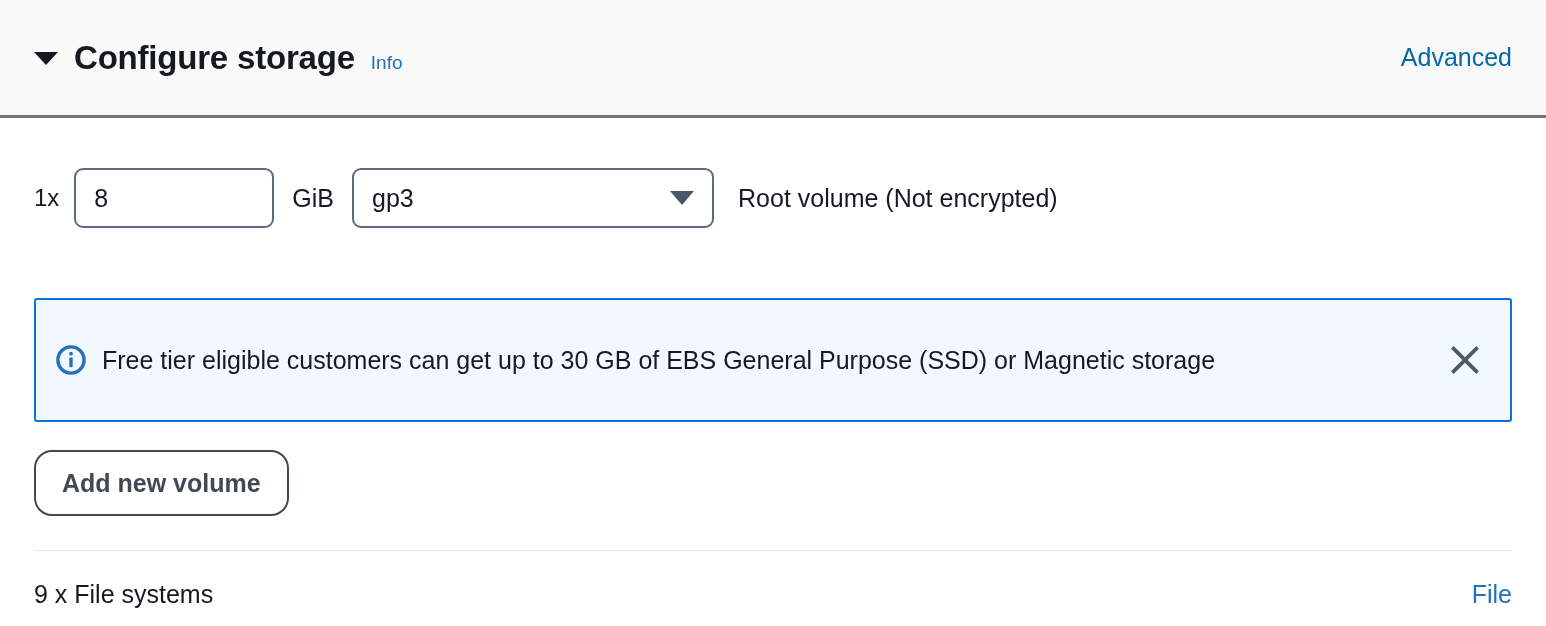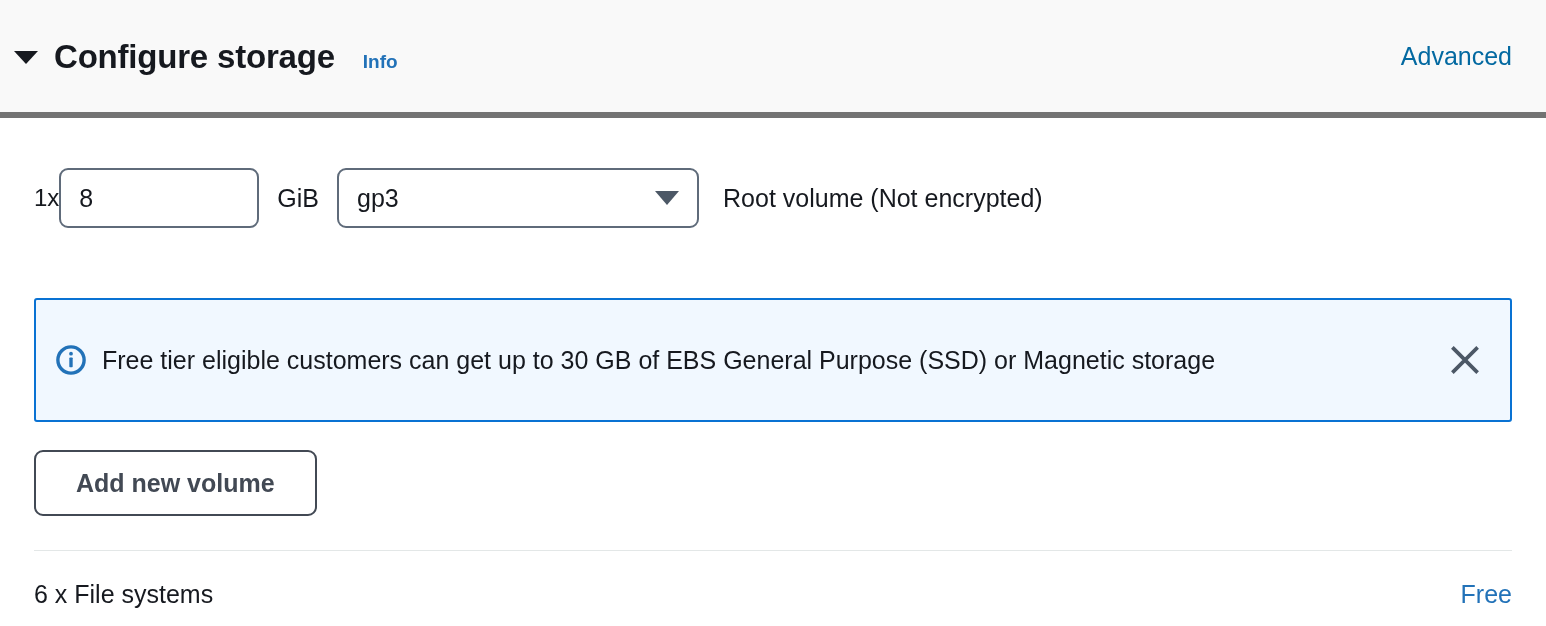--- a/index.html
+++ b/index.html
@@ -22,24 +22,24 @@
     height: 626px;
     position: relative;
     background: #ffffff;
     box-sizing: border-box;
   }
 
   
   .panel-header {
     height: 118px;
     background: #f9f9f9;
-    border-bottom: 6px solid #737373;
-    display: flex;
-    align-items: center;
-    padding: 0 34px 0 14px;
+    border-bottom: 3px solid #737373;
+    display: flex;
+    align-items: center;
+    padding: 0 34px 0 34px;
     box-sizing: border-box;
   }
   .header-left {
     display: flex;
     align-items: baseline;
     flex: 1 1 auto;
     min-width: 0;
   }
   .caret {
     width: 0;
@@ -56,23 +56,23 @@
   .panel-title {
     font-size: 33px;
     font-weight: bold;
     color: #16191f;
     letter-spacing: -0.2px;
     line-height: 1;
     white-space: nowrap;
   }
   .info-link {
     font-size: 19px;
-    font-weight: bold;
+    font-weight: normal;
     color: #2272b8;
-    margin-left: 28px;
+    margin-left: 16px;
     cursor: pointer;
     white-space: nowrap;
     text-align: right;
   }
   .advanced-link {
     font-size: 25px;
     color: #0369a1;
     cursor: pointer;
     white-space: nowrap;
     flex: none;
@@ -88,20 +88,21 @@
   .volume-row {
     display: flex;
     align-items: center;
     height: 90px;
     padding-top: 35px;
     box-sizing: content-box;
   }
   .qty-label {
     font-size: 24px;
     color: #16191f;
+    margin-right: 15px;
     white-space: nowrap;
     text-align: right;
   }
   .size-input {
     width: 200px;
     height: 60px;
     border: 2px solid #5f6b7a;
     border-radius: 9px;
     background: #ffffff;
     font-family: "Liberation Sans", sans-serif;
@@ -188,23 +189,23 @@
     align-items: center;
     justify-content: center;
     cursor: pointer;
     margin-left: 18px;
   }
 
   
   .add-volume-btn {
     margin-top: 28px;
     height: 66px;
-    padding: 0 40px;
+    padding: 0 26px;
     border: 2px solid #424954;
-    border-radius: 9px;
+    border-radius: 18px;
     background: #ffffff;
     font-family: "Liberation Sans", sans-serif;
     font-size: 25px;
     font-weight: bold;
     color: #424954;
     cursor: pointer;
     display: inline-flex;
     align-items: center;
     justify-content: center;
     white-space: nowrap;
@@ -277,18 +278,18 @@
         </svg>
       </div>
     </div>
 
     
     <button class="add-volume-btn">Add new volume</button>
 
     
     <div class="divider"></div>
     <div class="footer-row">
-      <span class="fs-label">6 x File systems</span>
-      <span class="edit-link">Free</span>
+      <span class="fs-label">9 x File systems</span>
+      <span class="edit-link">File</span>
     </div>
 
   </div>
 </div>
 
 </body></html>

